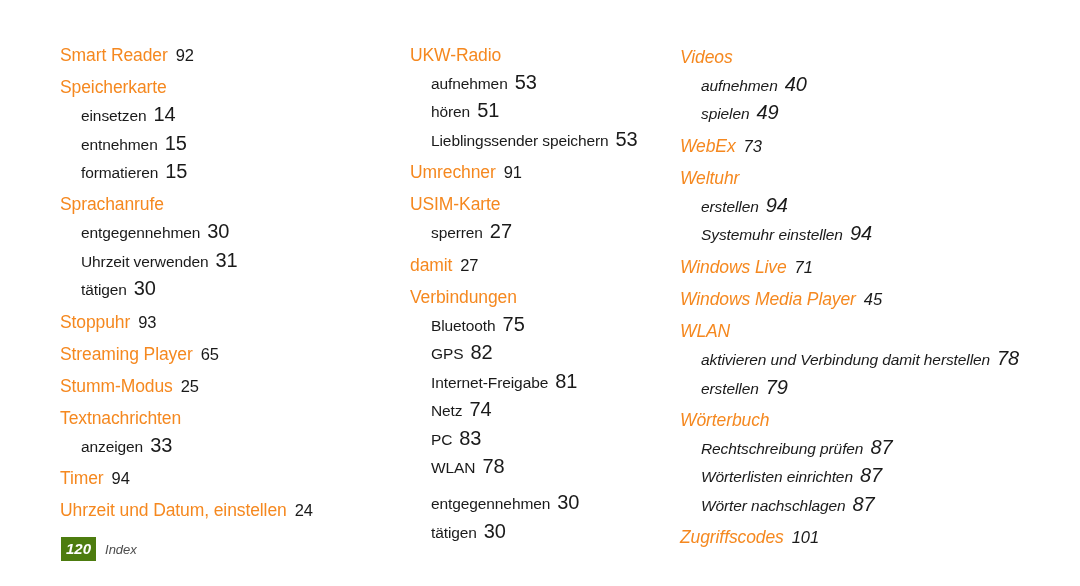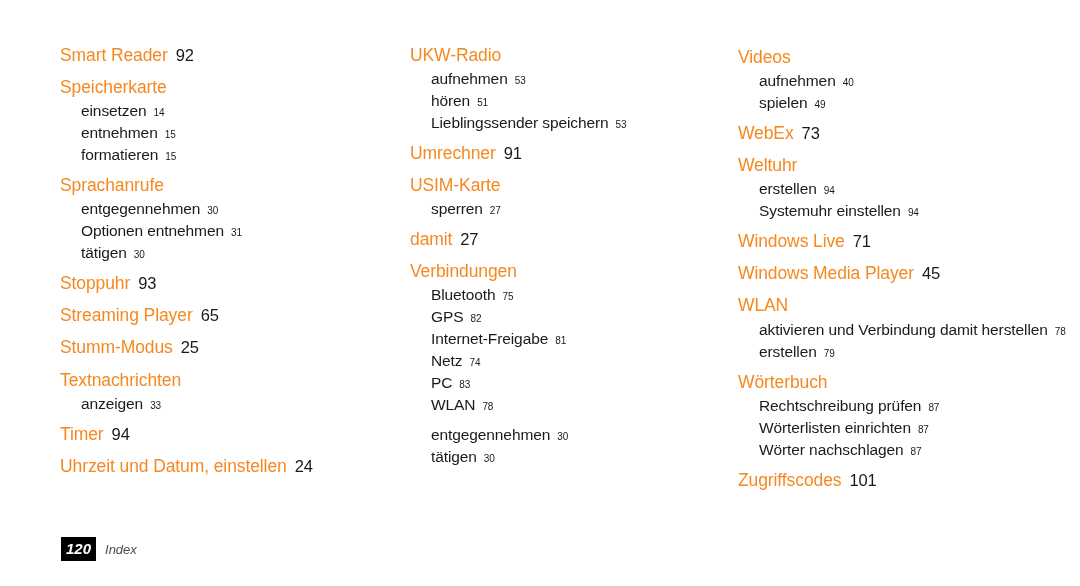--- a/index.html
+++ b/index.html
@@ -32,21 +32,21 @@
     display: block;
   }
 
   .column {
     position: absolute;
     top: 0;
   }
 
   .col-1 { left: 60px;  width: 320px; }
   .col-2 { left: 392px; width: 320px; top: 0px; margin-left: 18px; }
-  .col-3 { left: 738px; width: 340px; top: 2px; }
+  .col-3 { left: 680px; width: 340px; top: 2px; font-style: italic; }
 
   .group {
     margin: 0 0 8px 0;
   }
   .group:last-child { margin-bottom: 0; }
 
   .entry {
     display: block;
     white-space: nowrap;
     line-height: 1.32;
@@ -75,37 +75,37 @@
 
   .entry .pg {
     color: #1a1a1a;
     white-space: nowrap;
   }
   .entry.lvl-head .pg {
     font-size: 16.5px;
     padding-left: 8px;
   }
   .entry.lvl-sub .pg {
-    font-size: 10px;
+    font-size: 20px;
     padding-left: 7px;
   }
   .entry .pg:empty { display: none; padding: 0; }
 
   
   .footer {
     position: absolute;
     left: 61px;
     top: 537px;
     display: flex;
     align-items: center;
     gap: 9px;
   }
   .footer-page {
     display: inline-block;
-    background: #000000;
+    background: #4d7c0f;
     color: #ffffff;
     font-size: 15px;
     font-style: italic;
     font-weight: bold;
     line-height: 1;
     padding: 4px 5px 5px 5px;
     letter-spacing: 0px;
   }
   .footer-label {
     color: #4d4d4d;
@@ -125,21 +125,21 @@
         </div>
         <div class="group">
           <div class="entry lvl-head"><span>Speicherkarte</span></div>
           <div class="entry lvl-sub"><span>einsetzen</span><span class="pg">14</span></div>
           <div class="entry lvl-sub"><span>entnehmen</span><span class="pg">15</span></div>
           <div class="entry lvl-sub"><span>formatieren</span><span class="pg">15</span></div>
         </div>
         <div class="group">
           <div class="entry lvl-head"><span>Sprachanrufe</span></div>
           <div class="entry lvl-sub"><span>entgegennehmen</span><span class="pg">30</span></div>
-          <div class="entry lvl-sub"><span>Optionen entnehmen</span><span class="pg">31</span></div>
+          <div class="entry lvl-sub"><span>Uhrzeit verwenden</span><span class="pg">31</span></div>
           <div class="entry lvl-sub"><span>tätigen</span><span class="pg">30</span></div>
         </div>
         <div class="group">
           <div class="entry lvl-head"><span>Stoppuhr</span><span class="pg">93</span></div>
         </div>
         <div class="group">
           <div class="entry lvl-head"><span>Streaming Player</span><span class="pg">65</span></div>
         </div>
         <div class="group">
           <div class="entry lvl-head"><span>Stumm-Modus</span><span class="pg">25</span></div>

